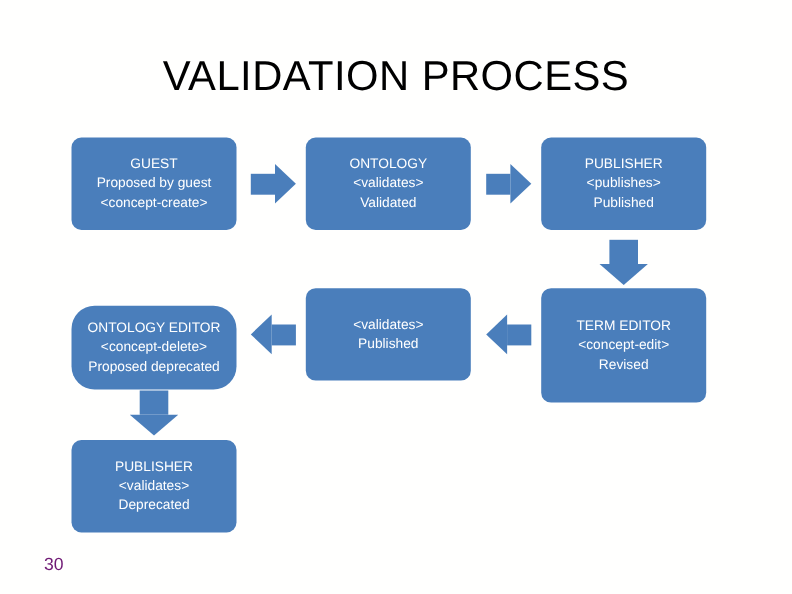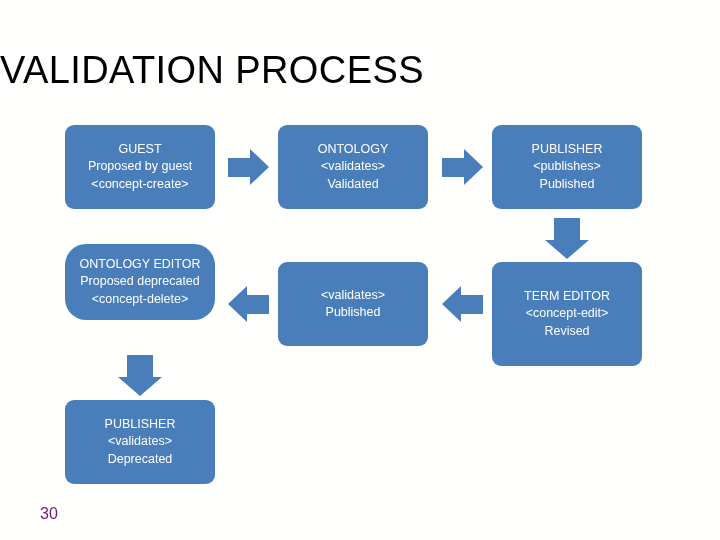--- a/index.html
+++ b/index.html
@@ -16,20 +16,21 @@
     width: 720px;
     height: 540px;
     background: #fffffe;
     overflow: hidden;
   }
   #slide-title {
     position: absolute;
     left: 0;
     top: 48px;
     width: 720px;
+    text-align: center;
     font-size: 38px;
     font-weight: 400;
     color: #000000;
     letter-spacing: 0.4px;
     line-height: 44px;
     white-space: nowrap;
   }
   .node-box {
     position: absolute;
     background: #4a7ebb;
@@ -139,24 +140,24 @@
     <span class="node-line">PUBLISHER</span>
     <span class="node-line">&lt;publishes&gt;</span>
     <span class="node-line">Published</span>
   </div>
 
   <div class="arrow arrow-down" style="left:545px; top:218px;">
     <span class="shaft"></span>
     <span class="head"></span>
   </div>
 
-  <div class="node-box" style="left:65px; top:244px; width:150px; height:76px;border-radius:21px;">
+  <div class="node-box" style="left:65px; top:278px; width:150px; height:76px;border-radius:21px;">
     <span class="node-line">ONTOLOGY EDITOR</span>
+    <span class="node-line">&lt;concept-delete&gt;</span>
     <span class="node-line">Proposed deprecated</span>
-    <span class="node-line">&lt;concept-delete&gt;</span>
   </div>
 
   <div class="arrow arrow-left" style="left:228px; top:286px;">
     <span class="shaft"></span>
     <span class="head"></span>
   </div>
 
   <div class="node-box" style="left:278px; top:262px; width:150px; height:84px;">
     <span class="node-line">&lt;validates&gt;</span>
     <span class="node-line">Published</span>

